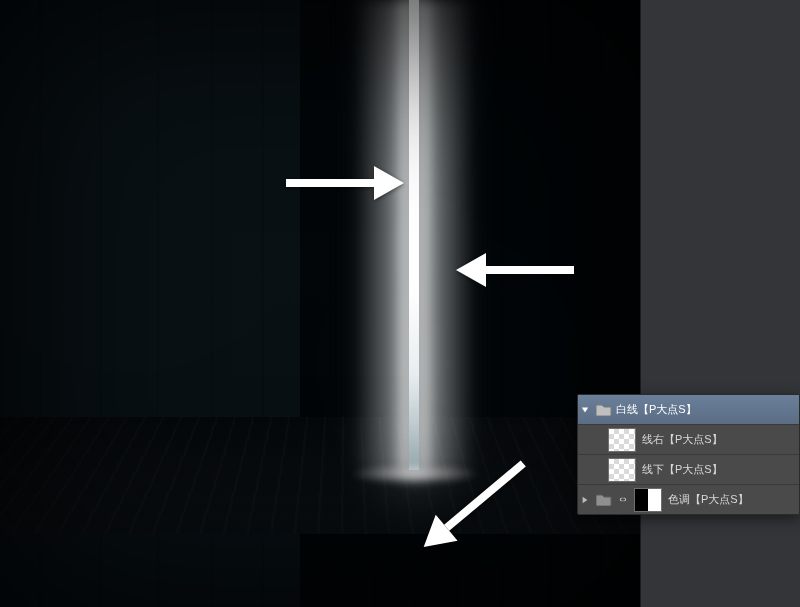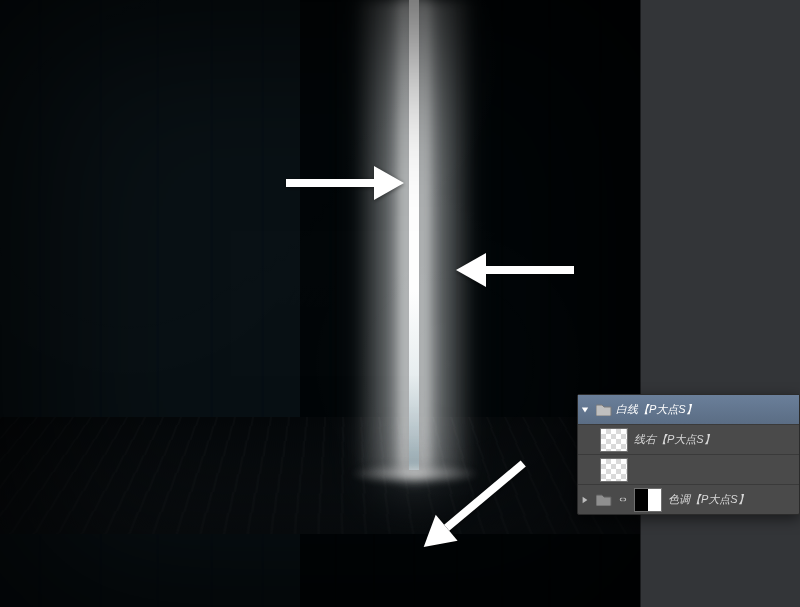--- a/index.html
+++ b/index.html
@@ -1,16 +1,16 @@
 <!DOCTYPE html>
 <html><head>
 <meta charset="utf-8">
 <style>
   html,body{margin:0;padding:0;width:800px;height:607px;overflow:hidden;background:#333538;font-family:"Microsoft YaHei","PingFang SC",Arial,sans-serif;font-size:11px;color:#cfcfcf;}
-  .stage{position:relative;width:800px;height:607px;font-style:italic;}
+  .stage{position:relative;width:800px;height:607px;}
   .canvas{position:absolute;left:0;top:0;width:640px;height:607px;background:#0b1014;overflow:hidden;}
   .wallL{position:absolute;left:-40px;top:-80px;width:480px;height:760px;
     background:
       linear-gradient(90deg,rgba(255,255,255,.02),rgba(255,255,255,0) 3%, rgba(255,255,255,0) 97%, rgba(255,255,255,.02)),
       repeating-linear-gradient(90deg,#17232a 0 42px,#13202a 42px 44px),
       linear-gradient(115deg,#0a1217,#1a262d 55%,#223038 75%,#12191e);
     transform:perspective(900px) rotateY(28deg) scaleX(1.05);
     transform-origin:right center;
     filter:brightness(.6) contrast(1.05);
   }
@@ -68,21 +68,21 @@
   .tw svg{width:8px;height:8px;}
   .ficon{width:16px;height:14px;margin:0 4px;display:flex;align-items:center;justify-content:center;}
   .ficon svg{width:16px;height:13px;}
   .layerThumb{width:26px;height:22px;margin:0 6px 0 16px;border:1px solid #6f6f6f;background:
      repeating-conic-gradient(#d9d9d9 0 25%,#fff 0 50%) 0 0/10px 10px;}
   .adjThumb{width:26px;height:22px;margin:0 6px 0 2px;border:1px solid #6f6f6f;
      background:linear-gradient(90deg,#000 0 50%,#fff 50% 100%);}
   .label{flex:1;white-space:nowrap;overflow:hidden;text-overflow:ellipsis;}
   .groupHeader .label{color:#fff;}
   .row .label{color:#d8d8d8;}
-  .sub{padding-left:6px;}
+  .sub{padding-left:14px;}
   .collapsed .tw svg{transform:rotate(-90deg);}
   .linkicon{width:13px;height:13px;margin-right:3px;display:flex;align-items:center;justify-content:center;color:#bdbdbd;}
 </style>
 </head>
 <body>
 
 <div class="stage">
 
   <div class="canvas">
     <div class="wallL"></div>
@@ -139,20 +139,21 @@
       </span>
       <span class="label">白线【P大点S】</span>
     </div>
 
     <div class="row sub">
       <div class="layerThumb"></div>
       <span class="label">线右【P大点S】</span>
     </div>
     <div class="row sub">
       <div class="layerThumb"></div>
+      <span class="label">线下【P大点S】</span>
     </div>
 
 
     <div class="row collapsed">
       <span class="tw">
         <svg viewBox="0 0 10 10">
             <polygon points="1,2 9,2 5,8" fill="#bcbcbc"></polygon>
           </svg>
       </span>
       <span class="ficon">

